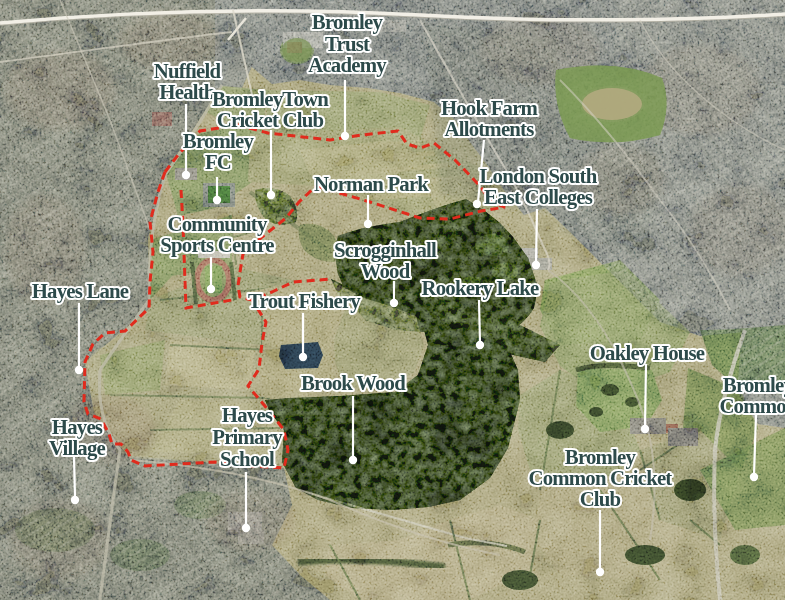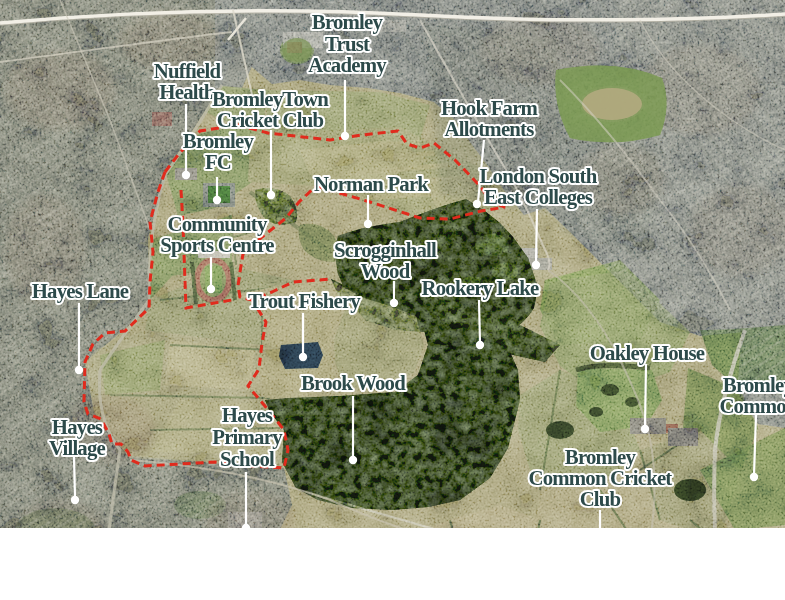--- a/index.html
+++ b/index.html
@@ -1,16 +1,16 @@
 <!DOCTYPE html>
 <html><head>
 <meta charset="utf-8">
 <style>
 html,body{margin:0;padding:0;}
-#map{position:relative;width:785px;height:528px;overflow:hidden;font-family:"Liberation Serif",serif;background:#14b8a6;}
+#map{position:relative;width:785px;height:600px;overflow:hidden;font-family:"Liberation Serif",serif;background:#14b8a6;}
 #bg{position:absolute;left:0;top:0;}
 </style>
 </head>
 <body>
 <div id="map">
 <svg id="bg" width="785" height="600" viewBox="0 0 785 600">
 <defs>
 <filter id="grain" x="0" y="0" width="100%" height="100%">
   <feTurbulence type="fractalNoise" baseFrequency="0.5" numOctaves="2" seed="7" result="n"></feTurbulence>
   <feColorMatrix in="n" type="matrix" values="0.7 0.7 0.7 0 -0.81  0.7 0.7 0.7 0 -0.79  0.6 0.6 0.6 0 -0.66  0 0 0 0 1"></feColorMatrix>

